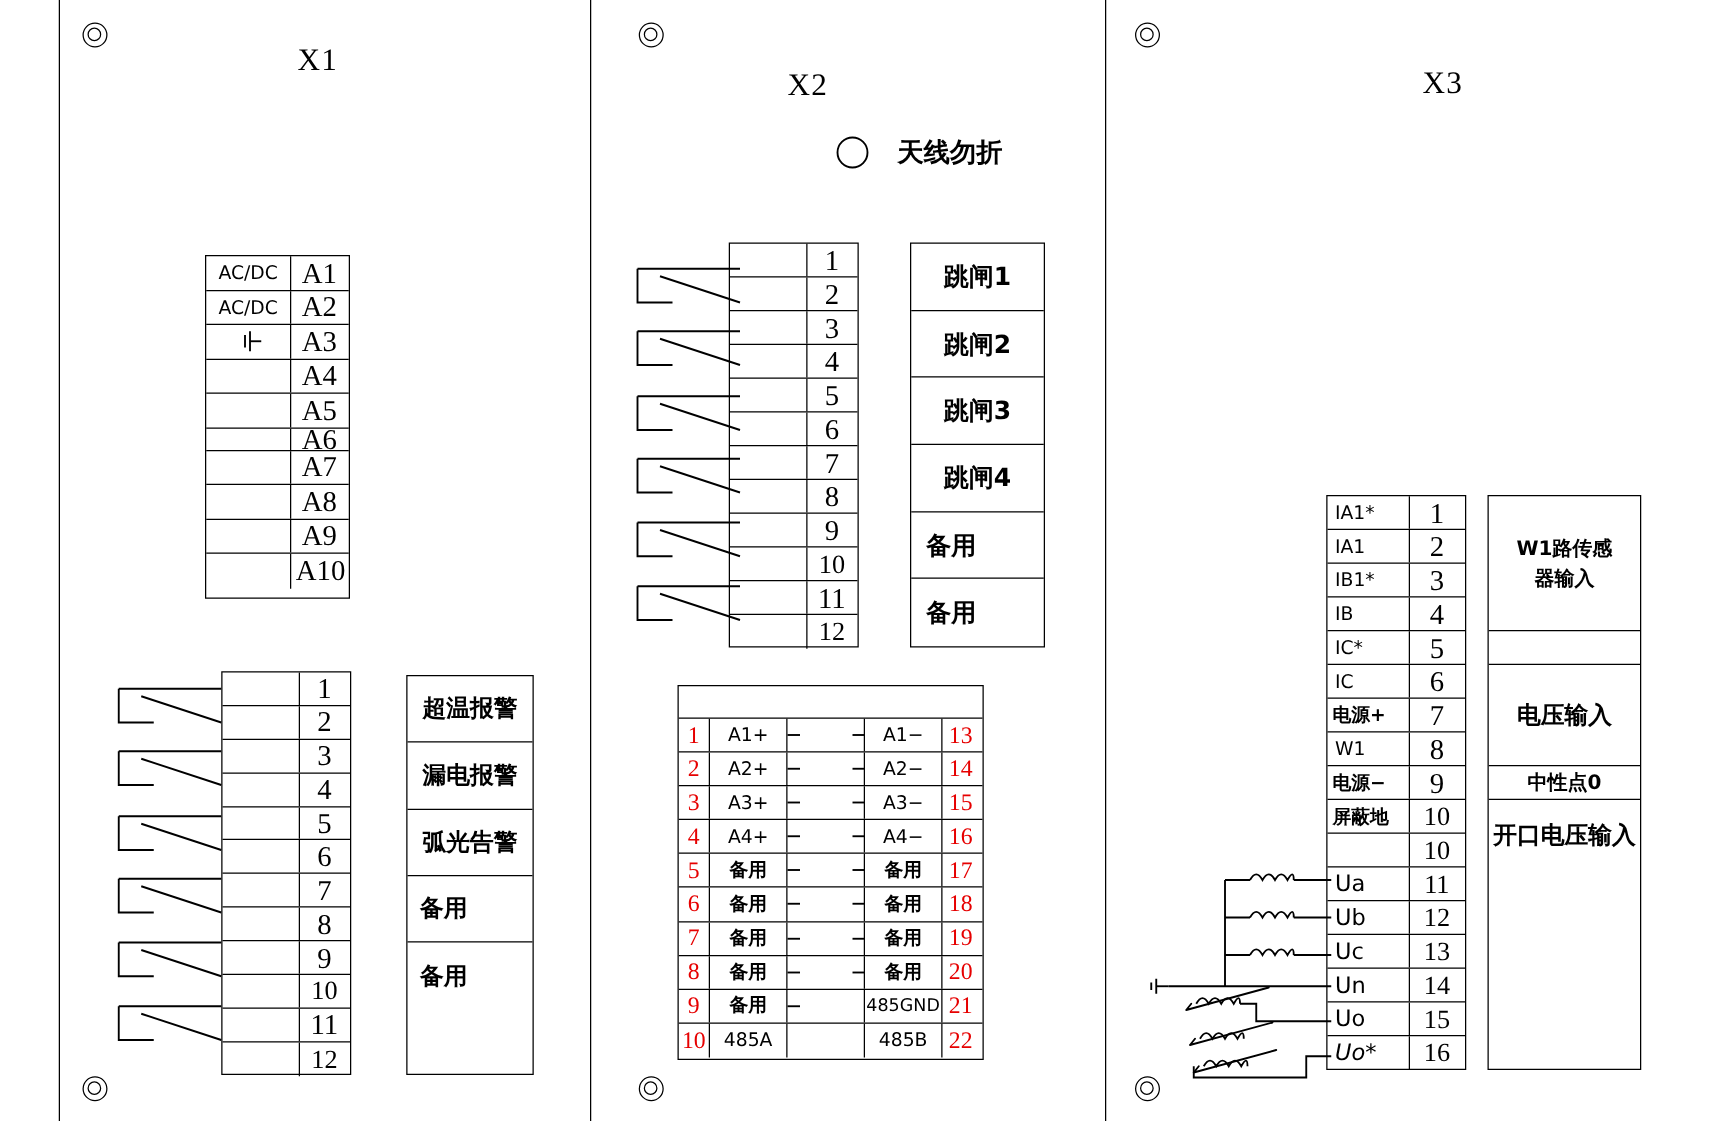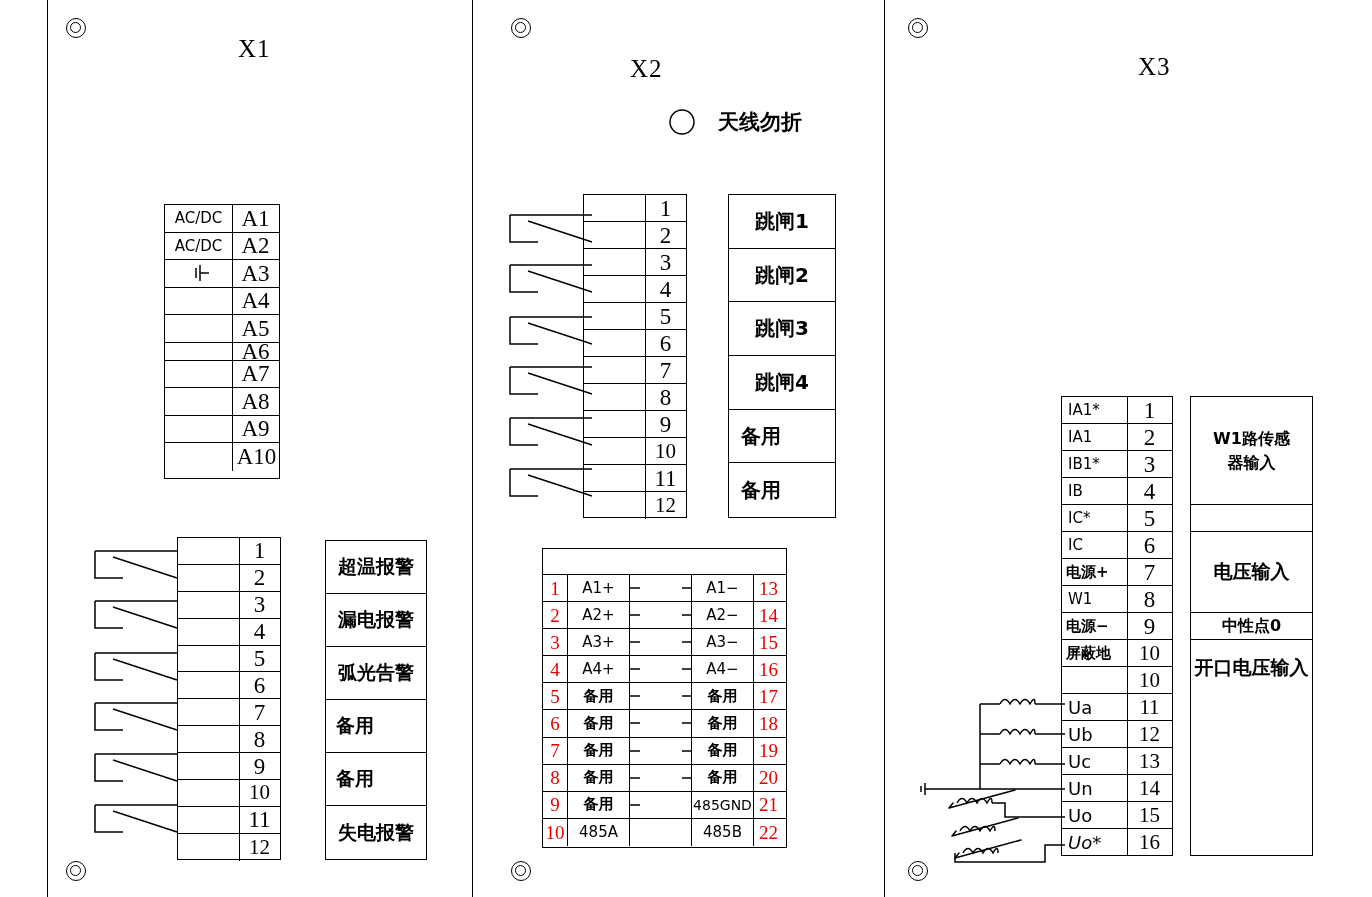--- a/index.html
+++ b/index.html
@@ -160,21 +160,20 @@
         <div class="cr num" style="width:39px;font-size:21px;">12</div>
       </div>
   </div>
 
   <div class="boxcol" style="left:277px;top:540px;width:102px;height:320px;">
     <div style="height:53.3px;font-size:19px;" class="cn">超温报警</div>
     <div style="height:53.3px;font-size:19px;" class="cn">漏电报警</div>
     <div style="height:53.3px;font-size:19px;" class="cn">弧光告警</div>
     <div style="height:53.3px;font-size:19px;justify-content:flex-start;padding-left:10px;" class="cn">备用</div>
     <div style="height:53.3px;font-size:19px;justify-content:flex-start;padding-left:10px;" class="cn">备用</div>
-    <div style="height:53.3px;font-size:19px;" class="cn">失电报警</div>
   </div>
 </div>
 
 <div class="panel" id="panel-x2">
   <div class="scr" style="left:38px;top:18px;"></div>
   <div class="scr" style="left:38px;top:861px;"></div>
   <div class="panel-title" style="left:157px;top:35px;margin-top:20px;">X2</div>
 
   <div style="position:absolute;left:195px;top:108px;display:flex;align-items:flex-end;gap:22px;">
     <span>

